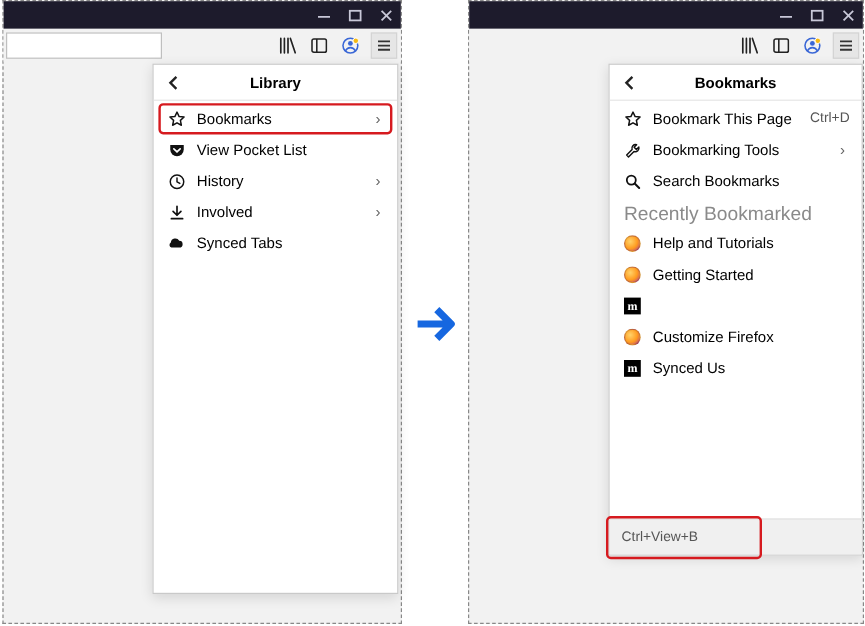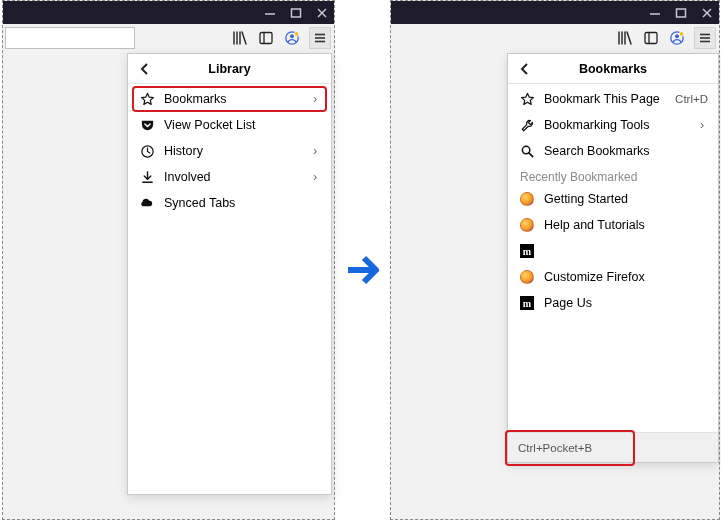--- a/index.html
+++ b/index.html
@@ -36,21 +36,21 @@
 
   .menu-list { padding: 2px 0; }
   .menu-item { display:flex; align-items:center; height:26px; padding: 0 10px 0 10px; font-size:12.5px; cursor:pointer; }
   .menu-item .mi-icon { width:18px; height:18px; display:flex; align-items:center; justify-content:center; margin-right:8px; flex-shrink:0; }
   .menu-item .mi-label { flex:1; }
   .menu-item .mi-sub   { color:#555; font-size:11.5px; margin-left:14px; }
   .menu-item .mi-chev  { width:12px; display:flex; align-items:center; justify-content:center; color:#666; }
 
   .hl-red { border: 2.5px solid #d61a1f; border-radius: 4px; position:absolute; pointer-events:none; }
 
-  .section-label { font-size:12px; color:#8a8a8a; padding: 6px 12px 2px; }
+  .section-label { font-size:16px; color:#8a8a8a; padding: 6px 12px 2px; }
 
   .ff-dot { width:14px;height:14px;border-radius:50%; background: radial-gradient(circle at 35% 35%, #ffd36b, #ff9a1e 55%, #a0329a); border:1px solid rgba(0,0,0,0.15); }
   .m-box { width:14px;height:14px; background:#000; color:#fff; font-size:10px; font-weight:bold; display:flex;align-items:center;justify-content:center; font-family: Georgia, serif; }
 
   .footer-item { margin-top:auto; border-top:1px solid #e2e2e2; height:30px; display:flex; align-items:center; padding:0 10px; font-size:12.5px; background:#f0f0f0; }
   .footer-item .mi-label { flex:1; }
   .footer-item .mi-sub { color:#555; font-size:11.5px; }
 
   .arrow { position:absolute; left:346px; top:250px; width:40px; height:40px; }
 </style>
@@ -256,49 +256,49 @@
             </span>
         <span class="mi-label">Search Bookmarks</span>
       </div>
 
       <div class="section-label">Recently Bookmarked</div>
 
       <div class="menu-item">
         <span class="mi-icon">
               <span class="ff-dot"></span>
             </span>
+        <span class="mi-label">Help and Tutorials</span>
+      </div>
+      <div class="menu-item">
+        <span class="mi-icon">
+              <span class="ff-dot"></span>
+            </span>
         <span class="mi-label">Getting Started</span>
       </div>
       <div class="menu-item">
         <span class="mi-icon">
+              <span class="m-box">m</span>
+            </span>
+      </div>
+      <div class="menu-item">
+        <span class="mi-icon">
               <span class="ff-dot"></span>
             </span>
-        <span class="mi-label">Help and Tutorials</span>
+        <span class="mi-label">Customize Firefox</span>
       </div>
       <div class="menu-item">
         <span class="mi-icon">
               <span class="m-box">m</span>
             </span>
-      </div>
-      <div class="menu-item">
-        <span class="mi-icon">
-              <span class="ff-dot"></span>
-            </span>
-        <span class="mi-label">Customize Firefox</span>
-      </div>
-      <div class="menu-item">
-        <span class="mi-icon">
-              <span class="m-box">m</span>
-            </span>
-        <span class="mi-label">Page Us</span>
+        <span class="mi-label">Synced Us</span>
       </div>
     </div>
 
     <div class="footer-item">
-      <span class="mi-sub">Ctrl+Pocket+B</span>
+      <span class="mi-sub">Ctrl+View+B</span>
     </div>
   </div>
   <div class="hl-red" style="left:114px; top:429px; width:130px; height:36px;"></div>
 </div>
 
 <div class="arrow">
   <svg width="40" height="40" viewBox="0 0 40 40">
         <path d="M2 20h24M18 8l12 12-12 12" fill="none" stroke="#1667e0" stroke-width="6" stroke-linejoin="round" stroke-linecap="butt"></path>
       </svg>
 </div>

